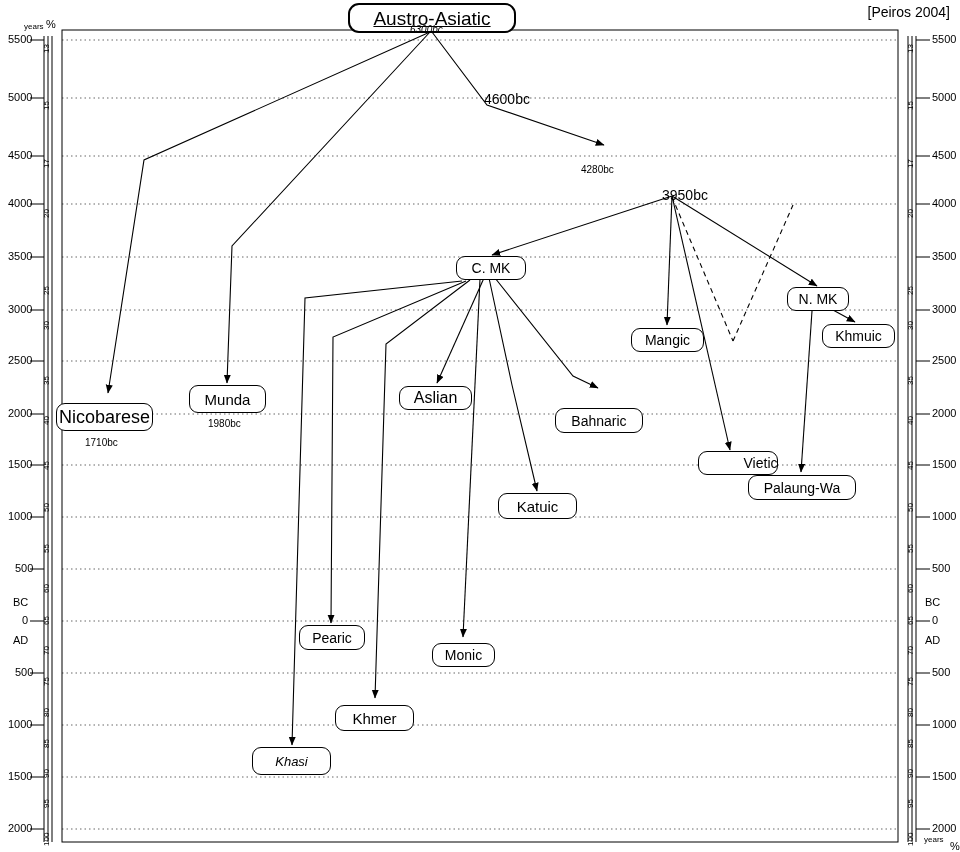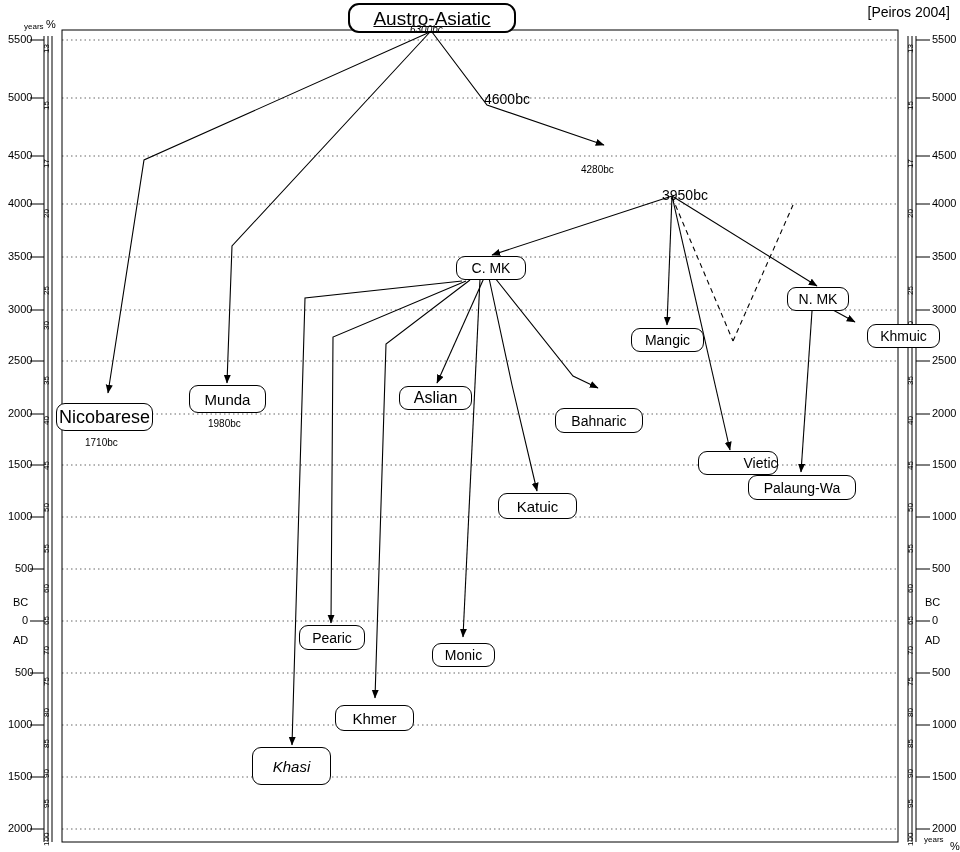--- a/index.html
+++ b/index.html
@@ -316,21 +316,21 @@
   </div>
 
   <div class="node" style="left:787px; top:287px; width:62px; height:24px; font-size:14px;">
     <span class="node-label">N. MK</span>
   </div>
 
   <div class="node" style="left:631px; top:328px; width:73px; height:24px; font-size:14px;align-items:center;">
     <span class="node-label">Mangic</span>
   </div>
 
-  <div class="node" style="left:822px; top:324px; width:73px; height:24px; font-size:14px;margin-left:45px;">
+  <div class="node" style="left:822px; top:324px; width:73px; height:24px; font-size:14px;">
     <span class="node-label">Khmuic</span>
   </div>
 
   <div class="node" style="left:399px; top:386px; width:73px; height:24px; font-size:16px;">
     <span class="node-label">Aslian</span>
   </div>
 
   <div class="node" style="left:555px; top:388px; width:88px; height:25px; font-size:14px;margin-top:20px;">
     <span class="node-label">Bahnaric</span>
   </div>
@@ -352,17 +352,17 @@
   </div>
 
   <div class="node" style="left:432px; top:643px; width:63px; height:24px; font-size:14px;">
     <span class="node-label">Monic</span>
   </div>
 
   <div class="node" style="left:335px; top:705px; width:79px; height:26px; font-size:15px;">
     <span class="node-label">Khmer</span>
   </div>
 
-  <div class="node italic" style="left:252px; top:747px; width:79px; height:38px; font-size:15px;">
+  <div class="node italic" style="left:252px; top:747px; width:79px; height:28px; font-size:13px;">
     <span class="node-label">Khasi</span>
   </div>
 
 </div>
 
 </body></html>

